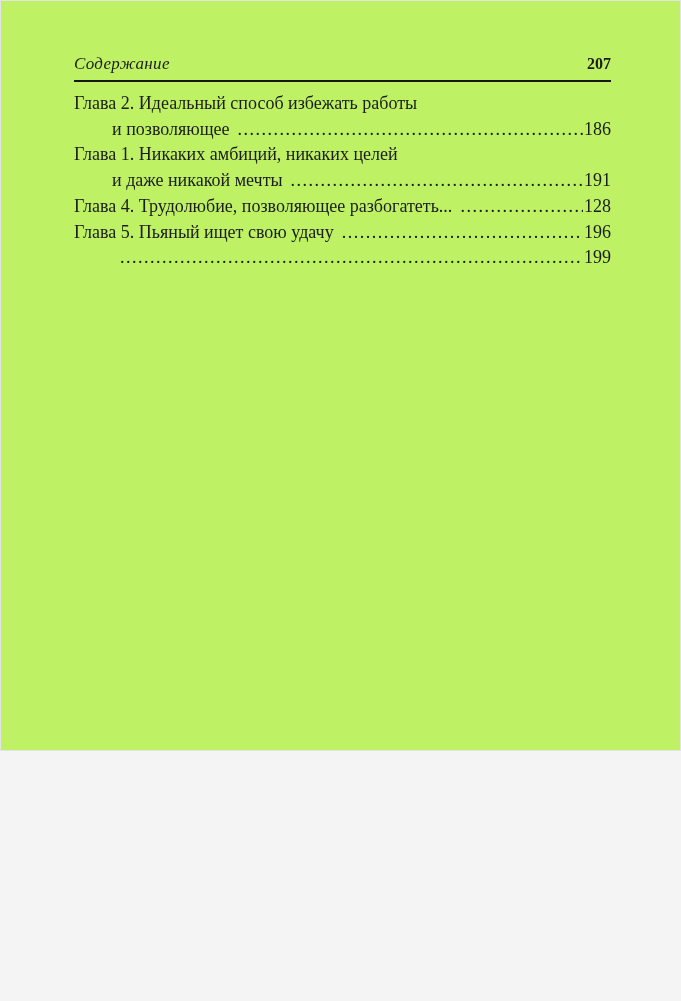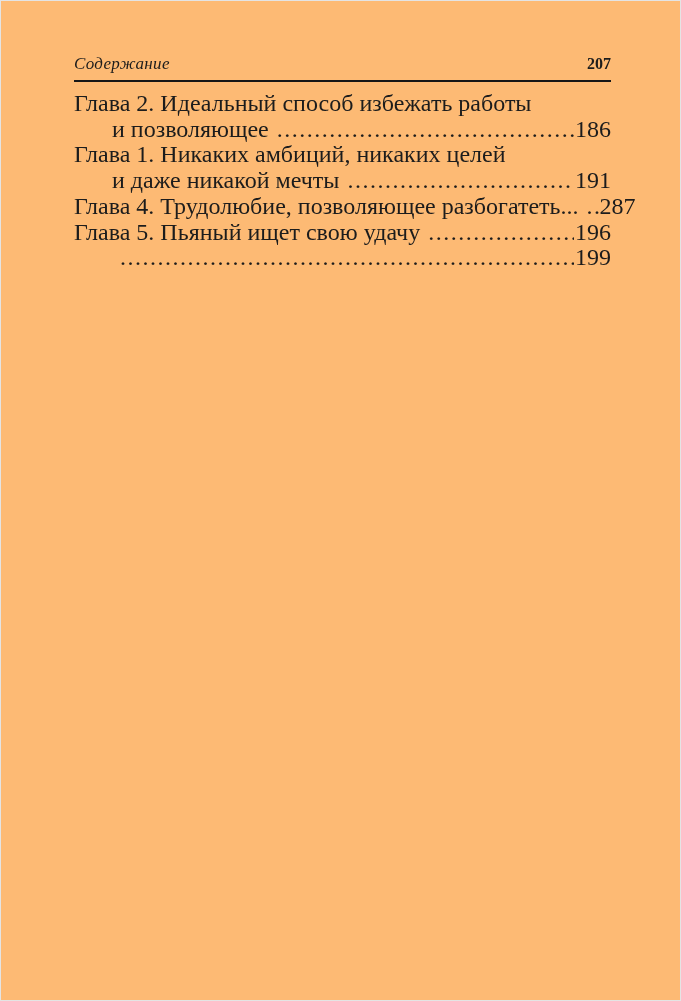--- a/index.html
+++ b/index.html
@@ -6,22 +6,22 @@
 
   html, body {
     width: 681px;
     height: 1001px;
     background: #f4f4f4;
   }
 
   .page {
     position: relative;
     width: 681px;
-    height: 1001px;
-    background: #fdba74;
+    height: 751px;
+    background: #bef264;
     border: 1px solid #e4e4e4;
     font-family: "Liberation Serif", "DejaVu Serif", serif;
     color: #1c1c1c;
     overflow: hidden;
   }
 
   
   .header {
     display: flex;
     align-items: baseline;
@@ -38,21 +38,21 @@
 
   .header-page-number {
     margin-left: auto;
     font-weight: bold;
     font-size: 16px;
   }
 
   
   .toc {
     margin: 9px 69px 0 73px;
-    font-size: 24px;
+    font-size: 18px;
     line-height: 25.7px;
   }
 
   .line {
     display: flex;
     align-items: baseline;
     white-space: nowrap;
   }
 
   .line.cont {
@@ -109,21 +109,21 @@
         <div class="line cont">
           <span class="txt">и даже никакой мечты</span>
           <span class="leader"></span>
           <span class="pg">191</span>
         </div>
       </div>
       <div class="entry">
         <div class="line">
           <span class="txt">Глава 4. Трудолюбие, позволяющее разбогатеть...</span>
           <span class="leader"></span>
-          <span class="pg">287</span>
+          <span class="pg">128</span>
         </div>
       </div>
       <div class="entry">
         <div class="line">
           <span class="txt">Глава 5. Пьяный ищет свою удачу</span>
           <span class="leader"></span>
           <span class="pg">196</span>
         </div>
       </div>
       <div class="entry">

